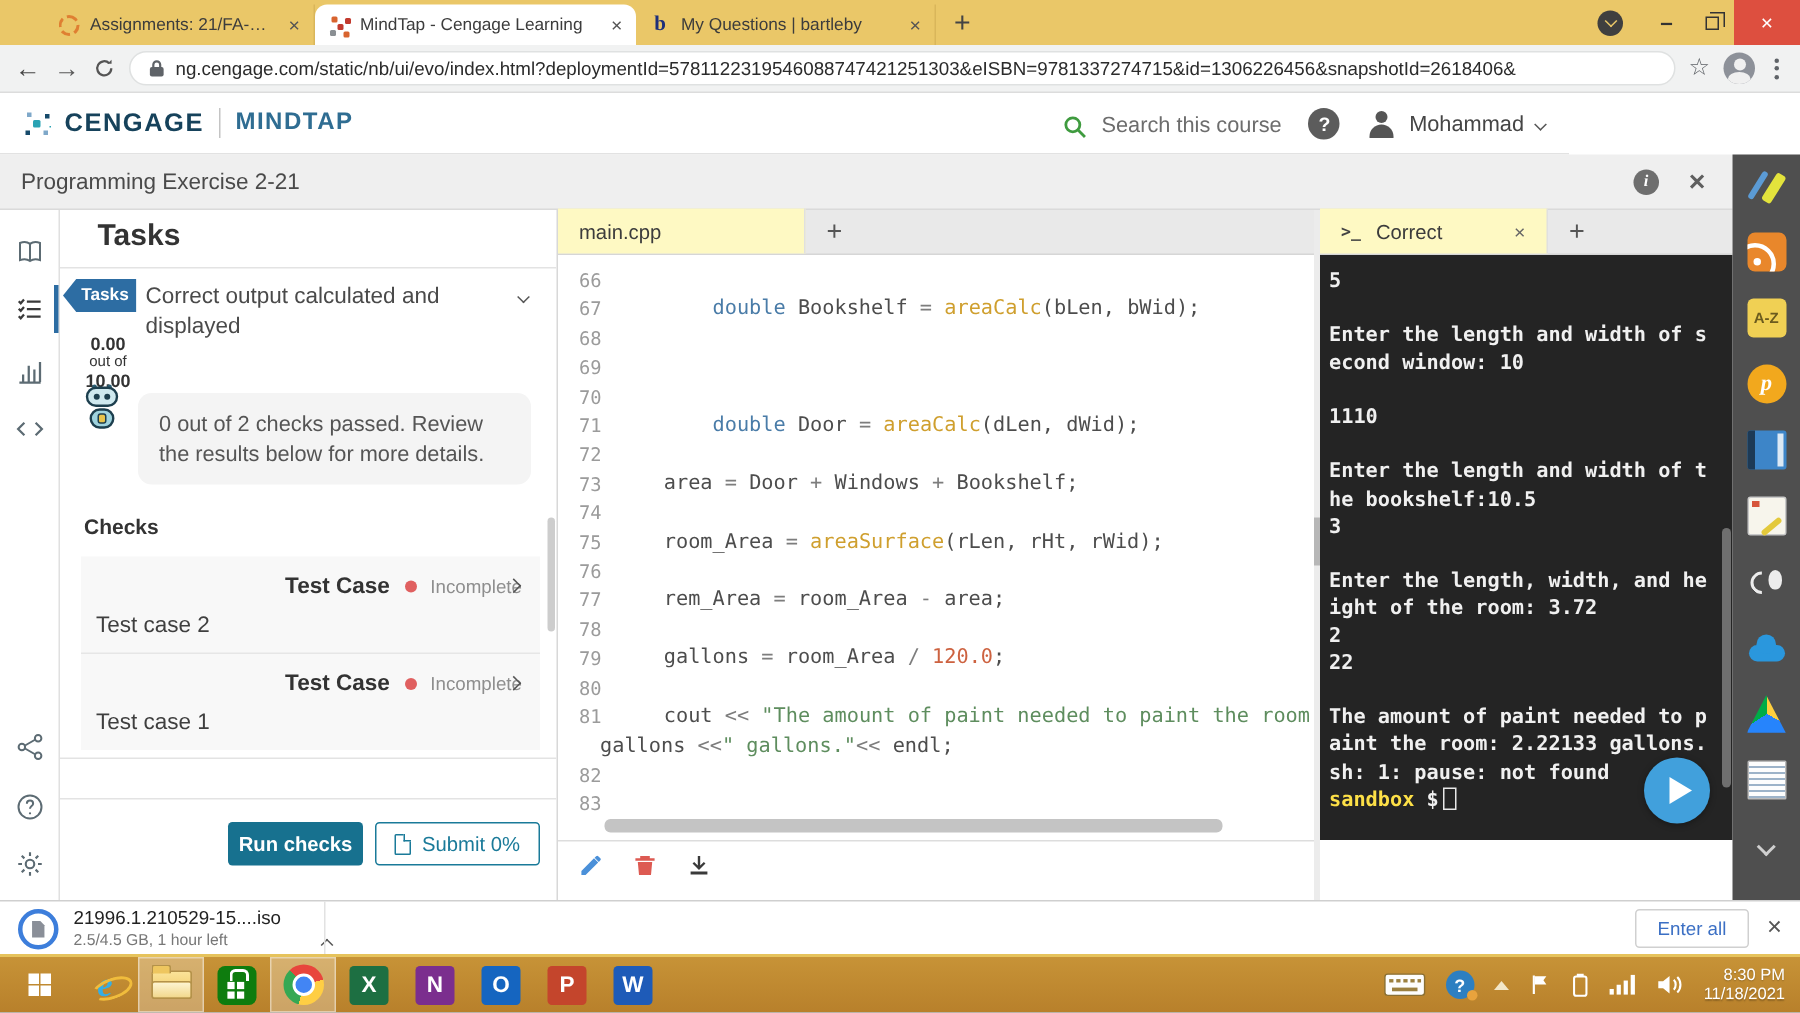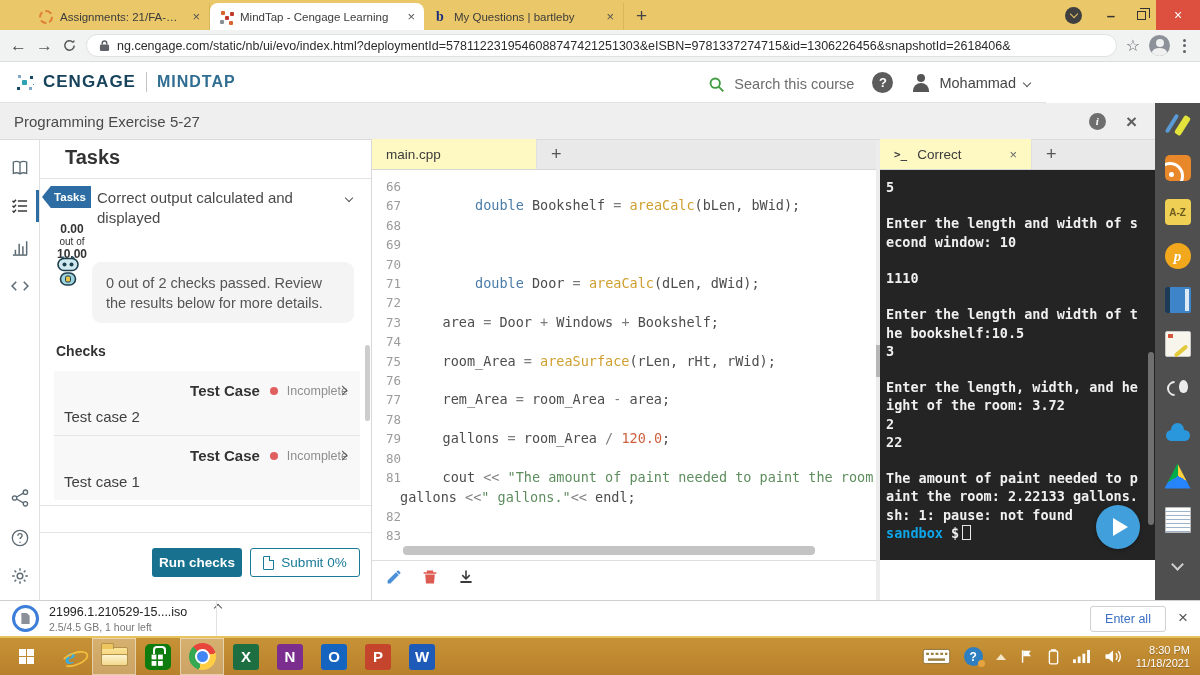--- a/index.html
+++ b/index.html
@@ -146,21 +146,21 @@
   .ed-footer svg{width:16px;height:16px;display:block;}
   .divider-v{left:876px;top:140px;width:4px;height:460px;background:#ececec;}
   .divider-v .thumb{position:absolute;left:0;top:205px;width:4px;height:32px;background:#b7b7b7;}
 
   
   .terminalpanel{left:880px;top:140px;width:275px;height:460px;background:#fff;}
   .termbody{position:absolute;left:0;top:30px;width:100%;height:390px;background:#242424;overflow:hidden;
     font-family:"DejaVu Sans Mono",monospace;font-size:13.5px;font-weight:700;line-height:18.2px;color:#f0f0f0;padding:8px 0 0 6px;}
   .tline{white-space:pre;}
   .promptline{white-space:pre;display:flex;align-items:center;}
-  .prompt-user{color:#0ea5e9;}
+  .prompt-user{color:#fde047;}
   .cursorbox{display:inline-block;width:9px;height:15px;border:1.5px solid #e8e8e8;margin-left:3px;}
   .term-scroll{position:absolute;right:1px;top:212px;width:6px;height:173px;background:#6f6f6f;border-radius:3px;}
   .playbtn{position:absolute;left:216px;top:365px;width:44px;height:44px;border-radius:50%;background:#41a0dc;box-shadow:0 1px 4px rgba(0,0,0,.35);
     display:flex;align-items:center;justify-content:center;}
   .playbtn i{display:block;width:0;height:0;border-left:15px solid #fff;border-top:9px solid transparent;border-bottom:9px solid transparent;margin-left:4px;}
 
   
   .rtoolbar{left:1155px;top:103px;width:45px;height:497px;background:#4f4f4f;display:flex;flex-direction:column;align-items:center;padding-top:8px;gap:18px;}
   .rt-item{width:26px;height:26px;position:relative;flex:0 0 auto;}
   .rt-pen::before{content:"";position:absolute;left:5px;top:2px;width:4px;height:21px;background:#5b9bd5;border-radius:2px;transform:rotate(32deg);}
@@ -182,21 +182,21 @@
   .rt-cloud::after{content:"";position:absolute;left:6px;top:4px;width:13px;height:13px;background:#2a97dd;border-radius:50%;}
   .rt-gdrive{background:conic-gradient(from 0deg,#ffcf3e 0 33%,#2684fc 33% 66%,#00ac47 66% 100%);
     clip-path:polygon(50% 2%,100% 98%,0 98%);}
   .rt-paper{background:#fdfdfd;border:1px solid #bbb;border-radius:1px;
     background-image:repeating-linear-gradient(#fdfdfd 0 3px,#9db3c9 3px 4px);}
   .rt-collapse{display:flex;align-items:center;justify-content:center;}
   .rt-collapse .chev{border-color:#cfcfcf;width:9px;height:9px;border-width:2.5px;}
 
   
   .dlbar{left:0;top:600px;width:1200px;height:38px;background:#fff;border-top:1px solid #cfcfcf;border-bottom:2px solid #e6c35c;}
-  .dl-item{position:absolute;left:12px;top:4px;display:flex;align-items:flex-start;gap:10px;}
+  .dl-item{position:absolute;left:12px;top:4px;display:flex;align-items:flex-end;gap:10px;}
   .dl-ring{width:27px;height:27px;border-radius:50%;border:3px solid #3d7edb;display:flex;align-items:center;justify-content:center;}
   .dl-ring svg{width:11px;height:13px;display:block;}
   .dl-text .fn{font-size:12.5px;color:#222;}
   .dl-text .det{font-size:10.5px;color:#777;margin-top:2px;}
   .dl-chev{margin-left:18px;}
   .dl-sep{position:absolute;left:216px;top:0;width:1px;height:35px;background:#e2e2e2;}
   .showall{position:absolute;left:1090px;top:5px;width:76px;height:26px;border:1px solid #d0d0d0;border-radius:3px;background:#fff;
     color:#3b6fc4;font-size:12.5px;display:flex;align-items:center;justify-content:center;}
   .dl-close{position:absolute;left:1178px;top:7px;font-size:17px;color:#555;}
 
@@ -312,21 +312,21 @@
       <span class="helpcircle">?</span>
       <span class="userarea">
         <span class="person"></span>
         <span class="username">Mohammad</span>
         <i class="chev down"></i>
       </span>
     </span>
   </div>
 
   <div class="abs titlebar">
-    <span class="extitle">Programming Exercise 5-27</span>
+    <span class="extitle">Programming Exercise 2-21</span>
     <span class="tb-right">
       <span class="infocircle">i</span>
       <span class="closex">×</span>
     </span>
   </div>
 
   <div class="abs rail" id="rail">
       <div class="rail-item" style="top: 18px;">
         <svg viewBox="0 0 24 24">
           <path d="M12 5.5C10 4 6.5 3.8 4 4.8v13.7c2.5-1 6-.8 8 .7 2-1.5 5.5-1.7 8-.7V4.8c-2.5-1-6-.8-8 .7z" fill="none" stroke="currentColor" stroke-width="1.6"></path>

